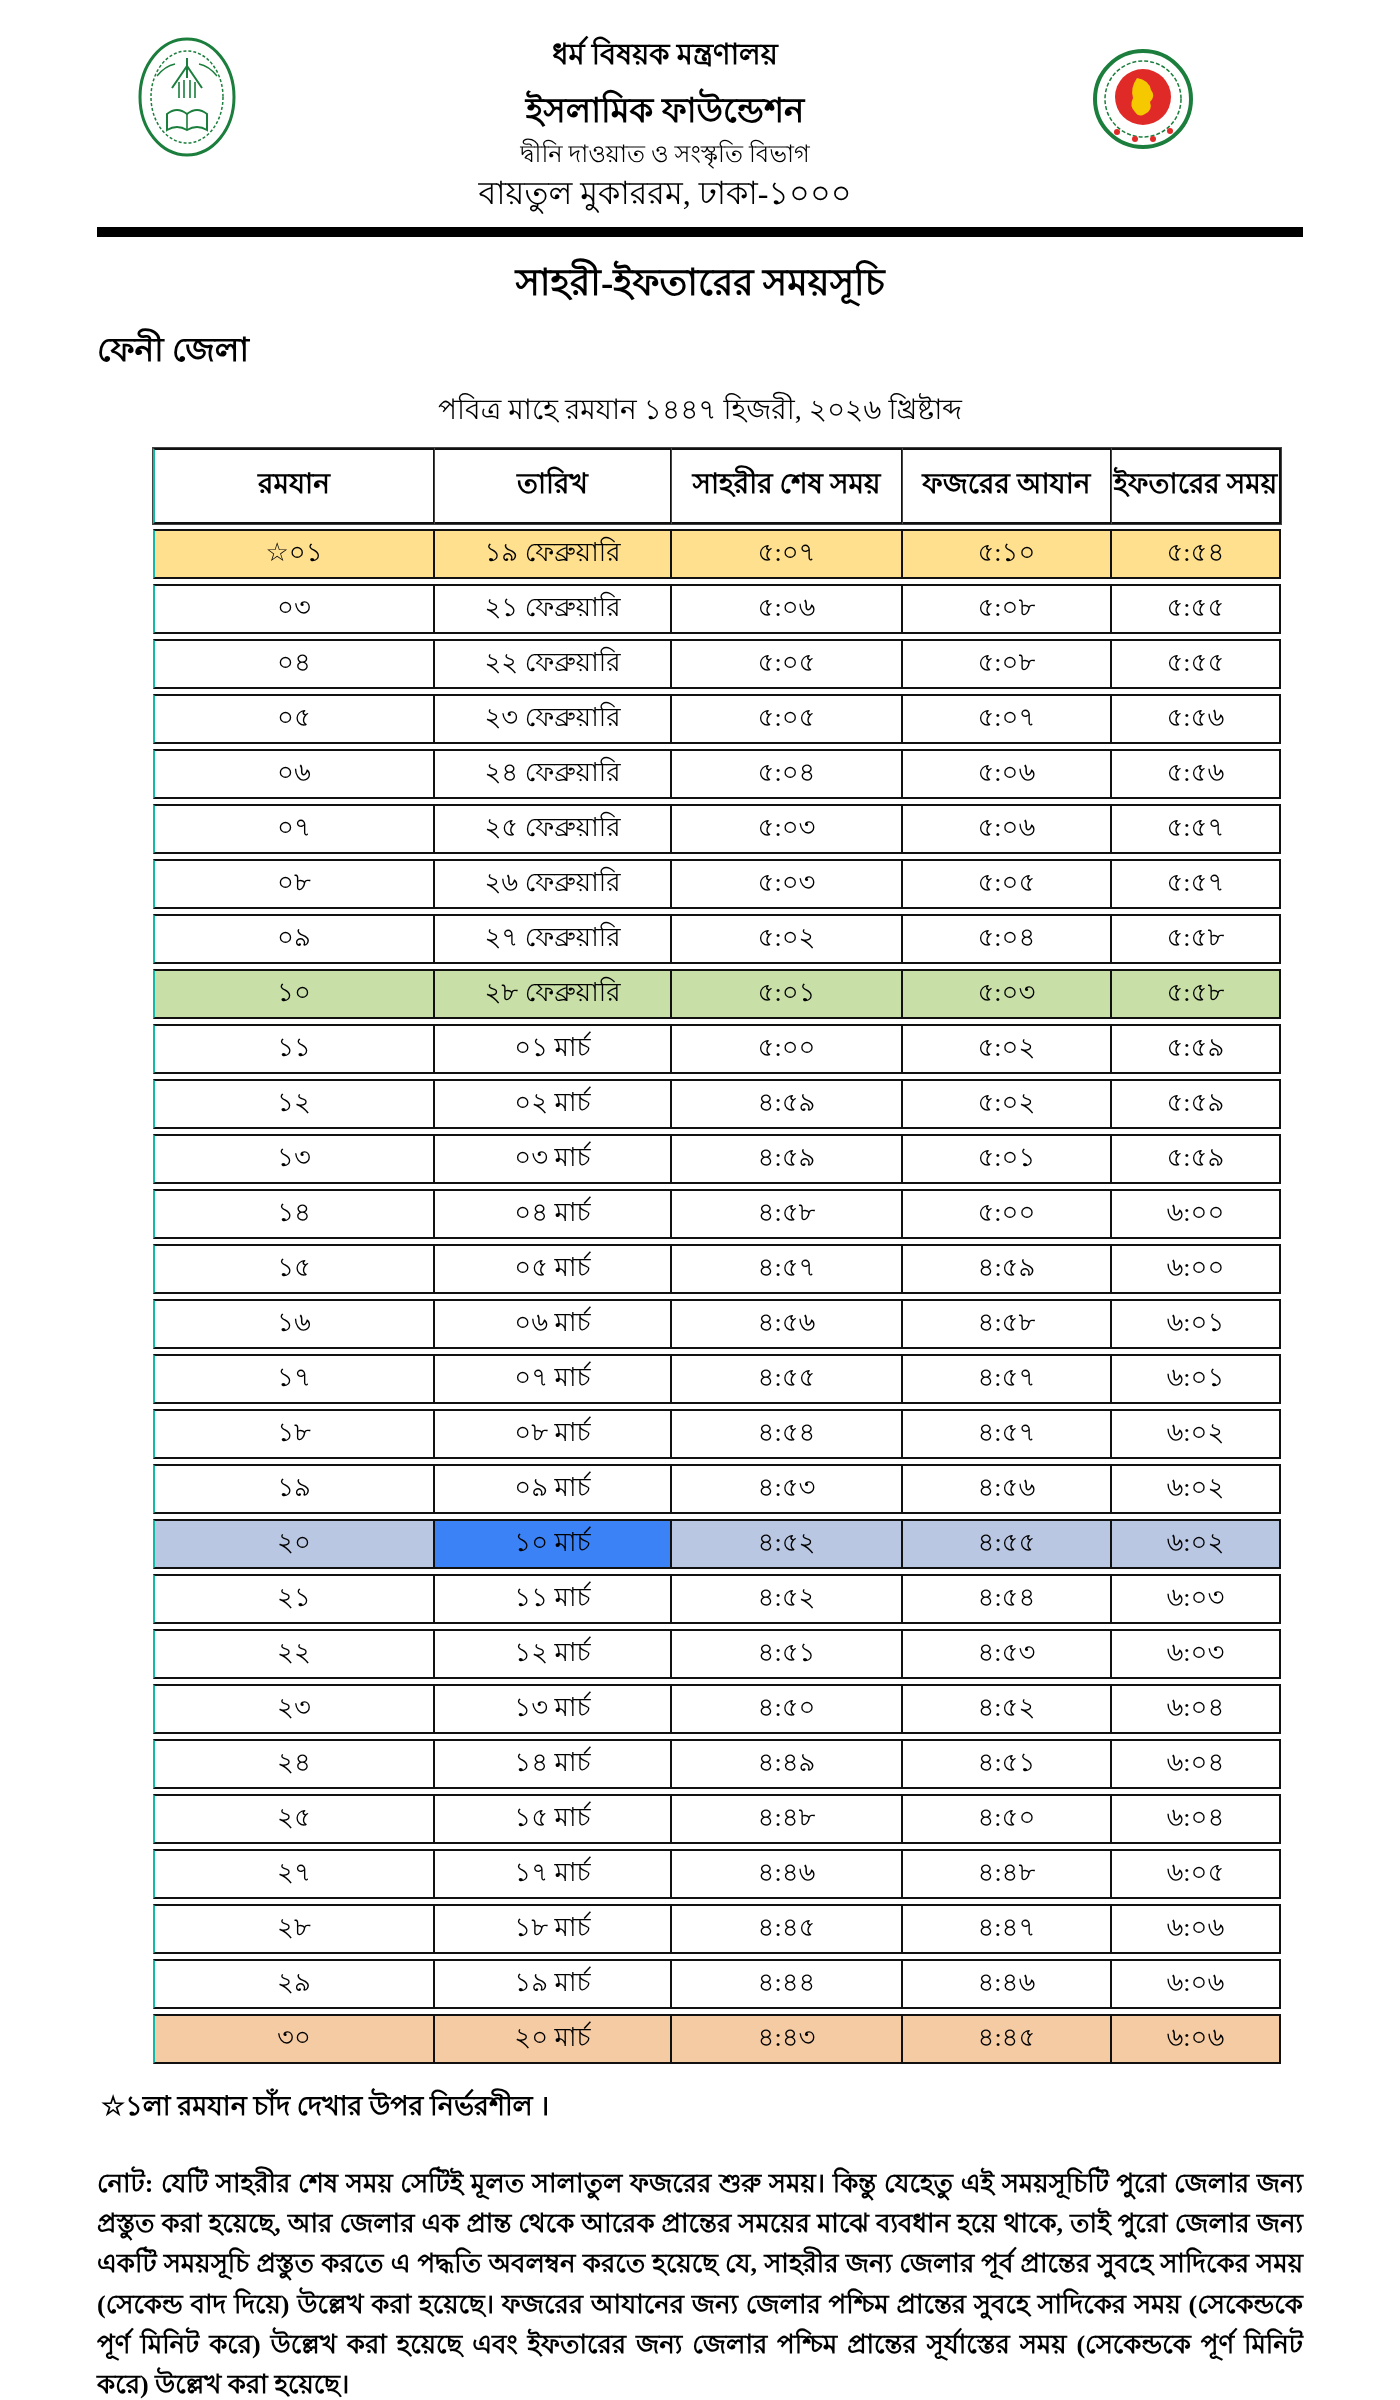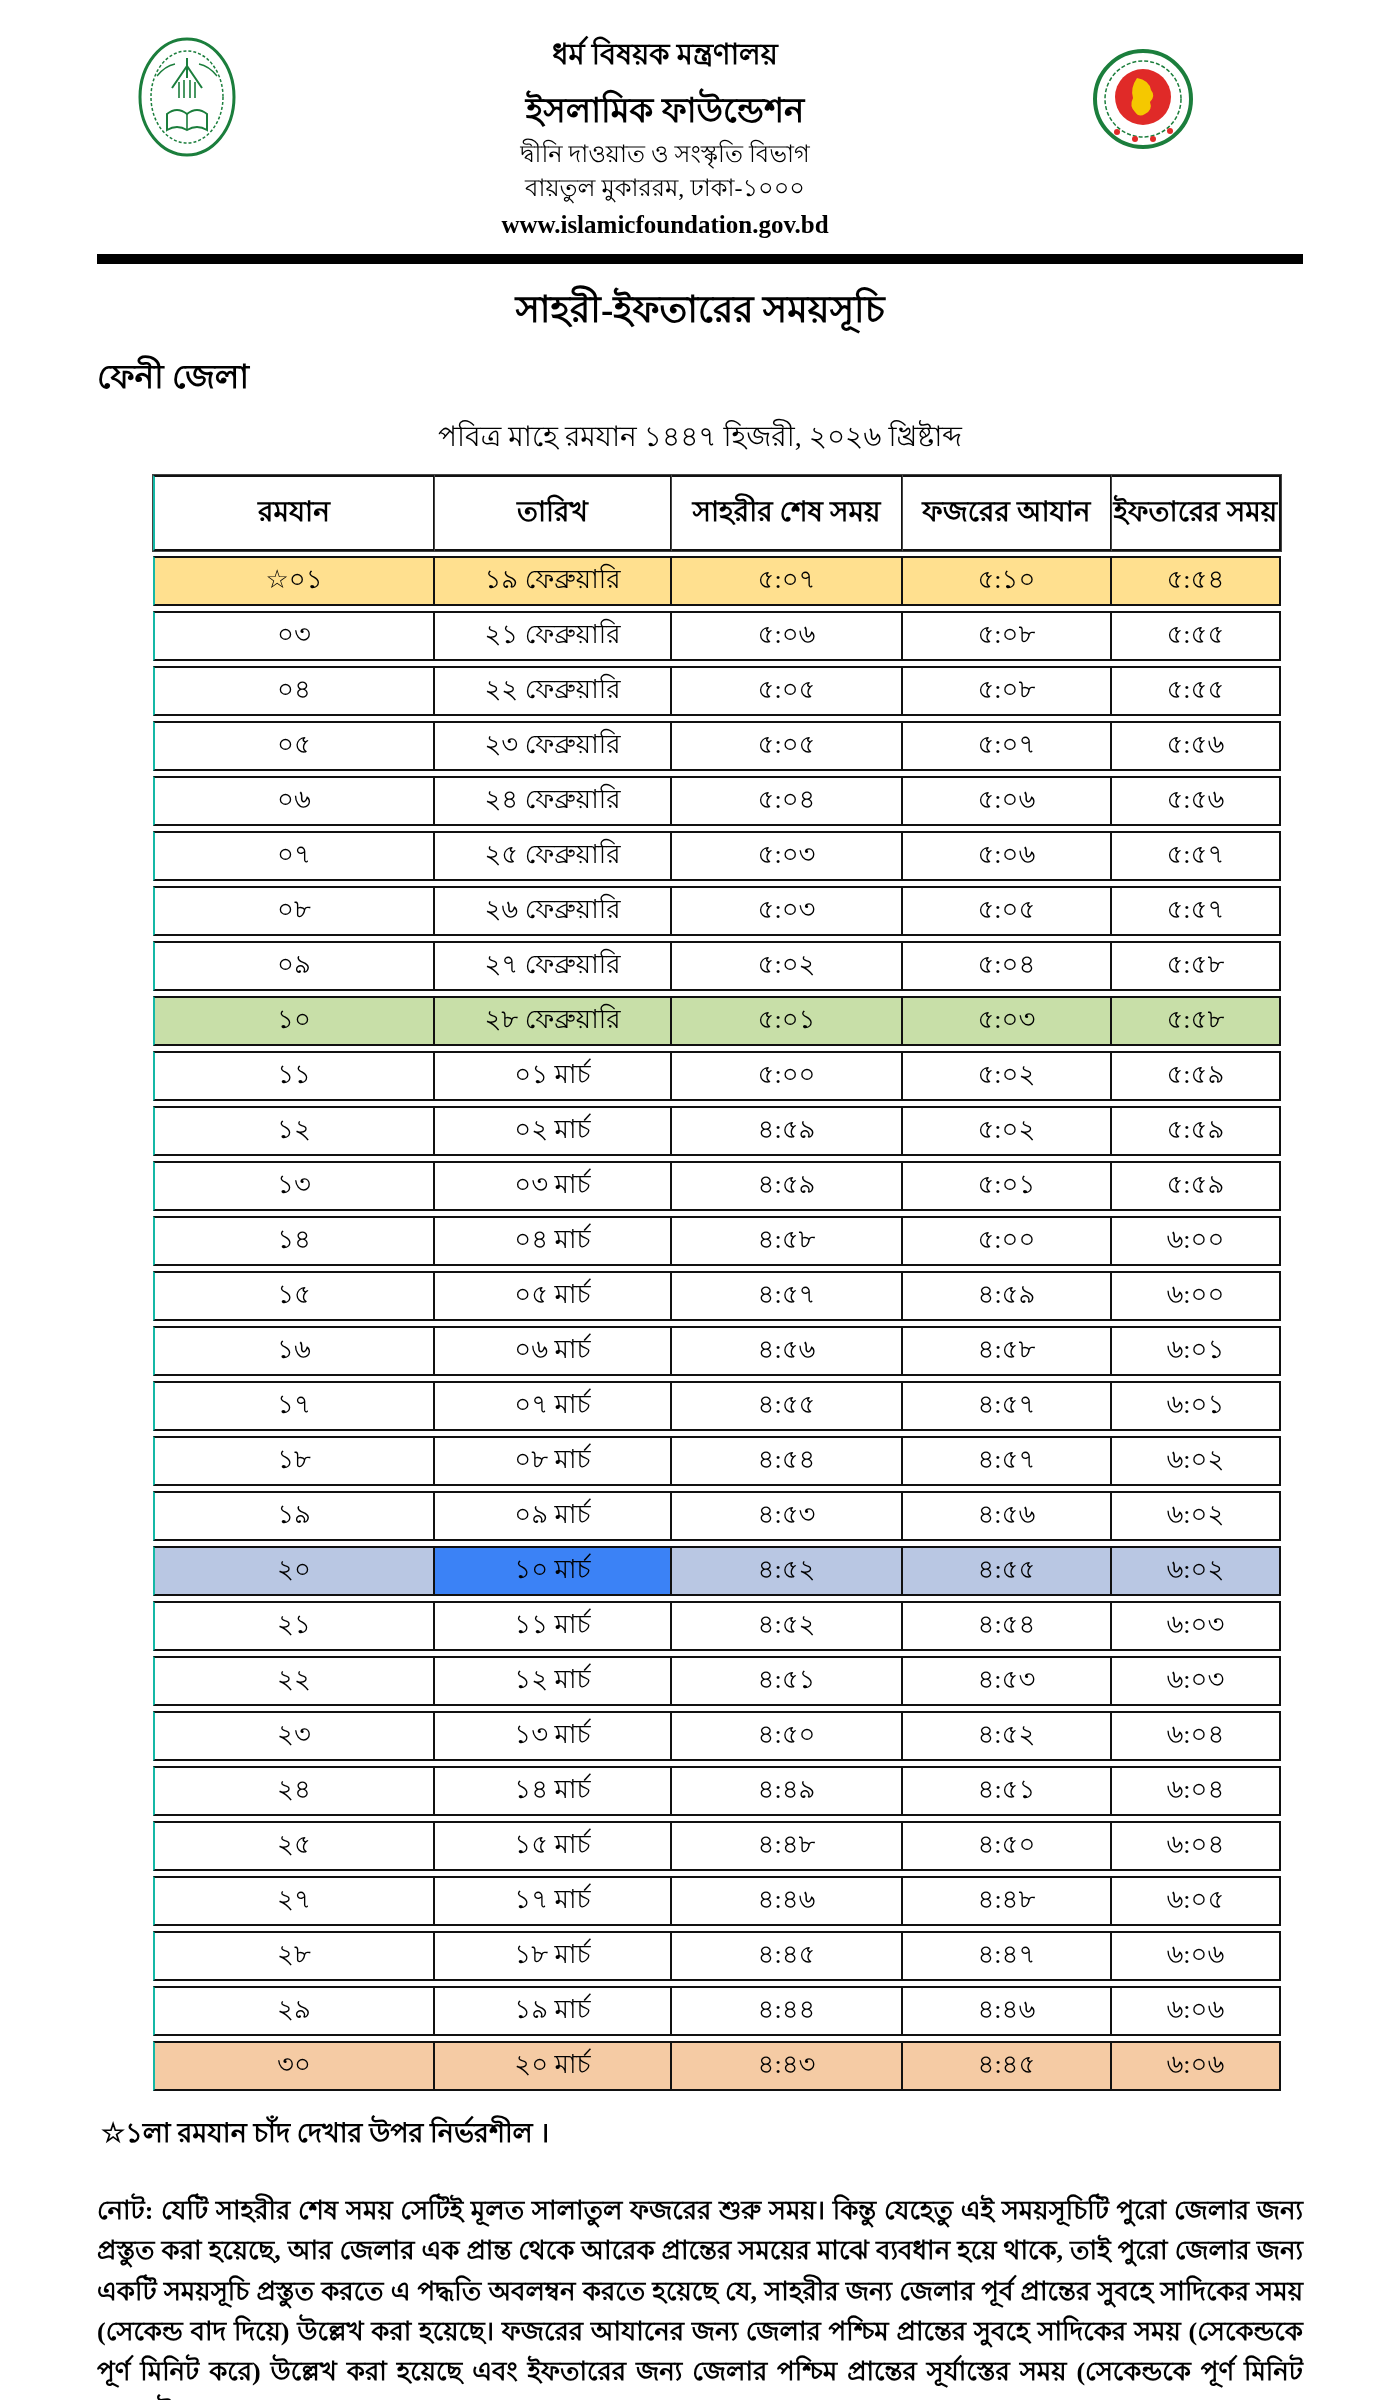--- a/index.html
+++ b/index.html
@@ -11,21 +11,21 @@
   .content{width:1206px;margin:0 auto;position:relative;}
   
   .org-header{display:flex;align-items:flex-start;padding-top:36px;gap:40px;}
   .logo-wrap{width:200px;display:flex;justify-content:center;}
   .logo-wrap.left{justify-content:flex-start;padding-left:40px;}
   .logo-wrap.right{justify-content:flex-end;padding-right:110px;padding-top:8px;}
   .head-center{flex:1;text-align:center;line-height:1.25;}
   .head-line1{font-size:29px;font-weight:bold;}
   .head-line2{font-size:34px;font-weight:bold;margin-top:18px;}
   .head-line3{font-size:24px;margin-top:6px;}
-  .head-line4{font-size:24px;margin-top:4px;}
+  .head-line4{font-size:32px;margin-top:4px;}
   .head-url{font-size:25px;font-weight:bold;margin-top:6px;font-family:"Liberation Serif",serif;}
   .divider-bar{height:10px;background:#000;margin-top:14px;}
   
   .title-main{font-size:37px;font-weight:bold;text-align:center;margin-top:16px;}
   .title-district{font-size:33px;font-weight:bold;text-align:left;margin-top:8px;}
   .title-sub{font-size:28px;text-align:center;margin-top:8px;}
   
   table.schedule{
     border-collapse:separate;border-spacing:0 5px;
     margin-left:56px;margin-top:8px;width:1128px;table-layout:fixed;
@@ -66,21 +66,20 @@
         <path d="M20 40 Q28 30 38 28" fill="none" stroke="#1B7E3C" stroke-width="1.4"></path>
         <path d="M80 40 Q72 30 62 28" fill="none" stroke="#1B7E3C" stroke-width="1.4"></path>
       </svg>
     </div>
 
     <div class="head-center">
       <div class="head-line1">ধর্ম বিষয়ক মন্ত্রণালয়</div>
       <div class="head-line2">ইসলামিক ফাউন্ডেশন</div>
       <div class="head-line3">দ্বীনি দাওয়াত ও সংস্কৃতি বিভাগ</div>
       <div class="head-line4">বায়তুল মুকাররম, ঢাকা-১০০০</div>
-      <div class="head-url">www.islamicfoundation.gov.bd</div>
     </div>
 
     <div class="logo-wrap right">
       <svg class="logo-svg" width="100" height="110" viewBox="0 0 100 110">
         <circle cx="50" cy="55" r="48" fill="#ffffff" stroke="#1B7E3C" stroke-width="4"></circle>
         <circle cx="50" cy="55" r="38" fill="none" stroke="#1B7E3C" stroke-width="1.5" stroke-dasharray="4 2"></circle>
         <circle cx="50" cy="53" r="28" fill="#E02A28"></circle>
         <path d="M44 34 Q56 36 58 46 Q63 52 57 58 Q60 66 52 70 Q46 74 42 68 Q36 62 40 54 Q37 44 44 34 Z" fill="#F5C800"></path>
         <g fill="#E02A28">
           <circle cx="24" cy="88" r="3"></circle>

